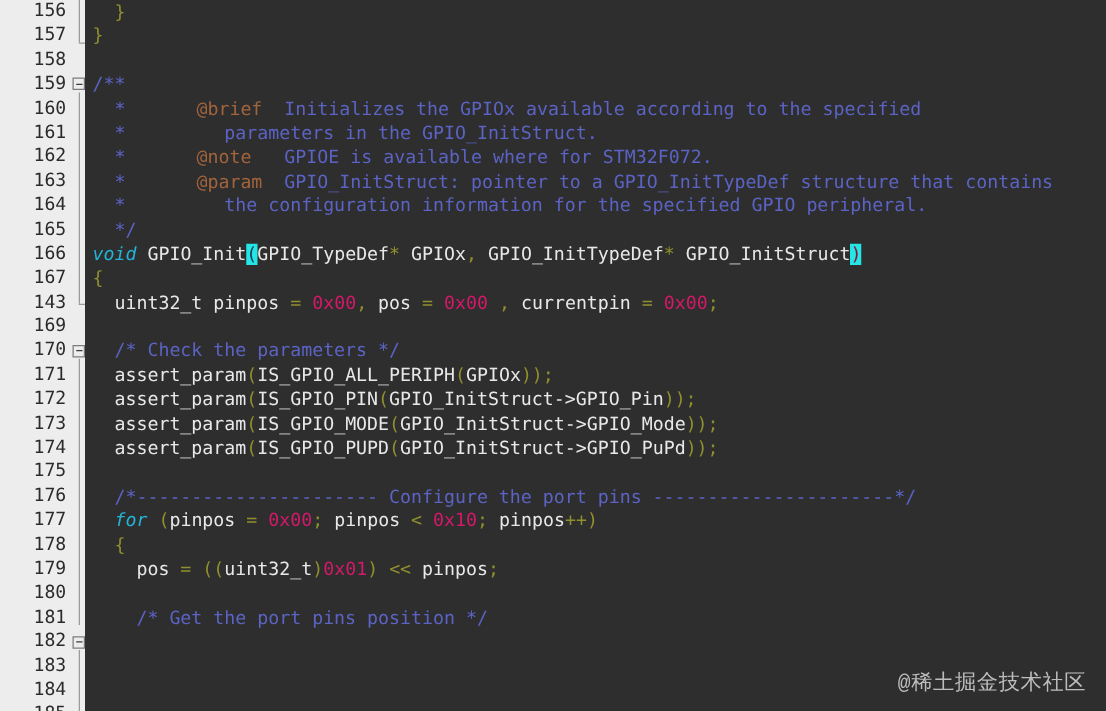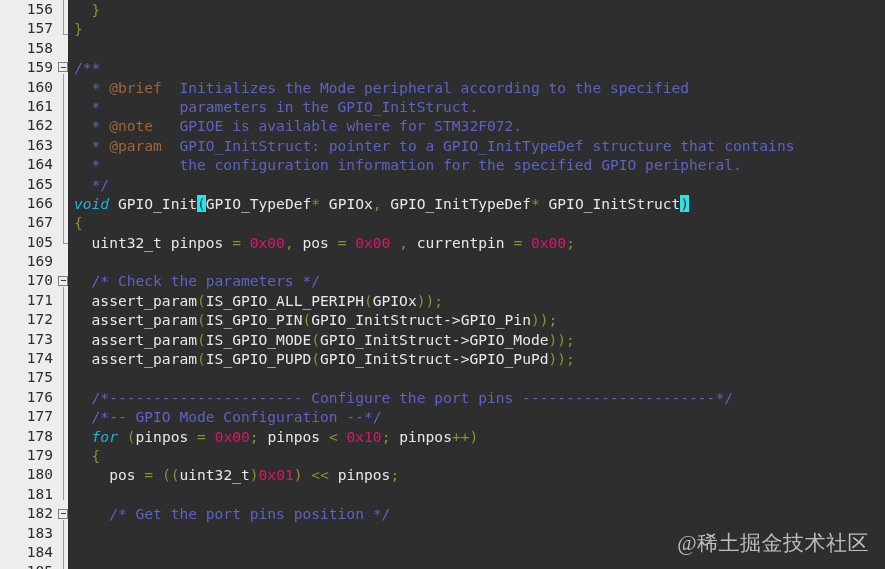--- a/index.html
+++ b/index.html
@@ -110,43 +110,43 @@
     line-height: 19.4px;
     font-size: 14.6px;
     font-family: "DejaVu Sans Mono", "Liberation Mono", monospace;
     white-space: pre;
     color: #e8e8e8;
     letter-spacing: 0.0px;
   }
 
   
   .t-com   { color: #5b63c4; }
-  .t-tag   { color: #a2643c; }
+  .t-tag   { color: #a2643c; margin-left: 48px; }
   .t-kw    { color: #22b4d6; font-style: italic; }
   .t-id    { color: #e8e8e8; }
   .t-punc  { color: #8f8f2e; }
   .t-num   { color: #d6186a; }
   .t-op    { color: #8f8f2e; }
   .t-brace { color: #8f8f2e; }
   .t-match {
     background: #25e6e6;
     color: #8f1030;
   }
   .t-match-open {
     background: #25e6e6;
     color: #1b3a52;
   }
 
   
   .watermark {
     position: absolute;
     right: 16px;
     bottom: 12px;
-    font-family: Liberation Serif, serif;
-    font-size: 21px;
+    font-family: Liberation Mono, monospace;
+    font-size: 17px;
     color: #bdbdbd;
     letter-spacing: 0.5px;
     pointer-events: none;
     white-space: nowrap;
   }
 </style>
 </head>
 <body>
 
 <div id="editor-root">
@@ -158,21 +158,21 @@
       <div class="ln">158</div>
       <div class="ln">159</div>
       <div class="ln">160</div>
       <div class="ln">161</div>
       <div class="ln">162</div>
       <div class="ln">163</div>
       <div class="ln">164</div>
       <div class="ln">165</div>
       <div class="ln">166</div>
       <div class="ln">167</div>
-      <div class="ln">105</div>
+      <div class="ln">143</div>
       <div class="ln">169</div>
       <div class="ln">170</div>
       <div class="ln">171</div>
       <div class="ln">172</div>
       <div class="ln">173</div>
       <div class="ln">174</div>
       <div class="ln">175</div>
       <div class="ln">176</div>
       <div class="ln">177</div>
       <div class="ln">178</div>
@@ -206,21 +206,21 @@
     <div class="code-lines">
 
       <div class="cl"><span class="t-brace">  }</span></div>
 
       <div class="cl"><span class="t-brace">}</span></div>
 
       <div class="cl"></div>
 
       <div class="cl"><span class="t-com">/**</span></div>
 
-      <div class="cl"><span class="t-com">  * </span><span class="t-tag">@brief</span><span class="t-com">  Initializes the Mode peripheral according to the specified</span></div>
+      <div class="cl"><span class="t-com">  * </span><span class="t-tag">@brief</span><span class="t-com">  Initializes the GPIOx available according to the specified</span></div>
 
       <div class="cl"><span class="t-com">  *         parameters in the GPIO_InitStruct.</span></div>
 
 
       <div class="cl"><span class="t-com">  * </span><span class="t-tag">@note</span><span class="t-com">   GPIOE is available where for STM32F072.</span></div>
 
 
       <div class="cl"><span class="t-com">  * </span><span class="t-tag">@param</span><span class="t-com">  GPIO_InitStruct: pointer to a GPIO_InitTypeDef structure that contains</span></div>
 
       <div class="cl"><span class="t-com">  *         the configuration information for the specified GPIO peripheral.</span></div>
@@ -243,21 +243,20 @@
       <div class="cl"><span class="t-id">  assert_param</span><span class="t-punc">(</span><span class="t-id">IS_GPIO_PIN</span><span class="t-punc">(</span><span class="t-id">GPIO_InitStruct-&gt;GPIO_Pin</span><span class="t-punc">));</span></div>
 
       <div class="cl"><span class="t-id">  assert_param</span><span class="t-punc">(</span><span class="t-id">IS_GPIO_MODE</span><span class="t-punc">(</span><span class="t-id">GPIO_InitStruct-&gt;GPIO_Mode</span><span class="t-punc">));</span></div>
 
       <div class="cl"><span class="t-id">  assert_param</span><span class="t-punc">(</span><span class="t-id">IS_GPIO_PUPD</span><span class="t-punc">(</span><span class="t-id">GPIO_InitStruct-&gt;GPIO_PuPd</span><span class="t-punc">));</span></div>
 
       <div class="cl"></div>
 
       <div class="cl"><span class="t-com">  /*---------------------- Configure the port pins ----------------------*/</span></div>
 
-      <div class="cl"><span class="t-com">  /*-- GPIO Mode Configuration --*/</span></div>
 
       <div class="cl"><span class="t-id">  </span><span class="t-kw">for</span><span class="t-id"> </span><span class="t-punc">(</span><span class="t-id">pinpos </span><span class="t-op">=</span><span class="t-id"> </span><span class="t-num">0x00</span><span class="t-punc">;</span><span class="t-id"> pinpos </span><span class="t-op">&lt;</span><span class="t-id"> </span><span class="t-num">0x10</span><span class="t-punc">;</span><span class="t-id"> pinpos</span><span class="t-op">++</span><span class="t-punc">)</span></div>
 
       <div class="cl"><span class="t-brace">  {</span></div>
 
       <div class="cl"><span class="t-id">    pos </span><span class="t-op">=</span><span class="t-id"> </span><span class="t-punc">((</span><span class="t-id">uint32_t</span><span class="t-punc">)</span><span class="t-num">0x01</span><span class="t-punc">)</span><span class="t-id"> </span><span class="t-op">&lt;&lt;</span><span class="t-id"> pinpos</span><span class="t-punc">;</span></div>
 
       <div class="cl"></div>
 
       <div class="cl"><span class="t-com">    /* Get the port pins position */</span></div>

